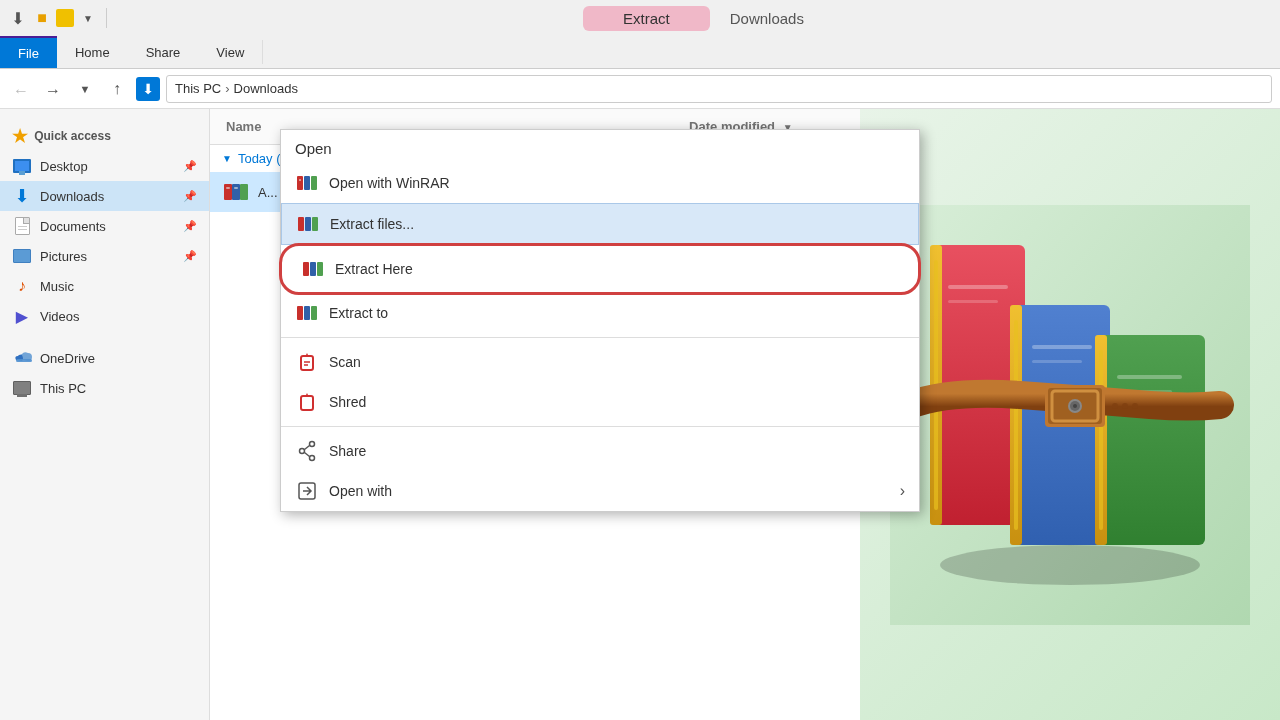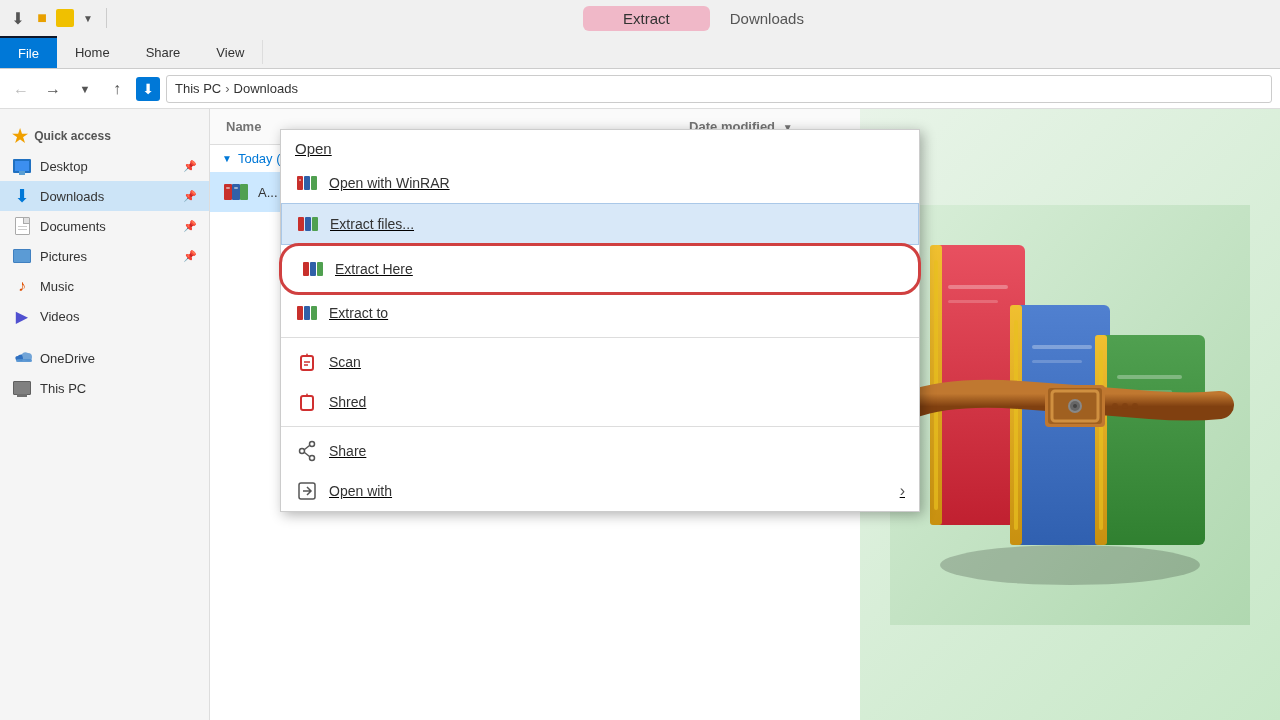--- a/index.html
+++ b/index.html
@@ -6,21 +6,21 @@
     body { font-family: 'Segoe UI', sans-serif; font-size: 13px; background: #fff; width: 1280px; height: 720px; overflow: hidden; }
 
     
     .ribbon { background: #f0f0f0; border-bottom: 1px solid #ccc; }
     .ribbon-top { display: flex; align-items: center; height: 36px; padding: 0 8px; gap: 4px; }
     .ribbon-top-icon { width: 20px; height: 20px; display: flex; align-items: center; justify-content: center; color: #555; font-size: 16px; }
 
     
     .ribbon-tabs { display: flex; height: 32px; }
     .ribbon-tab { padding: 6px 18px; font-size: 13px; cursor: pointer; border: none; background: transparent; color: #333; }
-    .ribbon-tab.active { background: #fff; border-top: 2px solid #0f172a; }
+    .ribbon-tab.active { background: #fff; border-top: 2px solid #4c1d95; }
     .ribbon-tab-section { display: flex; align-items: center; }
     .ribbon-tab-section .compressed-label { font-size: 13px; color: #555; padding: 6px 18px; }
 
     
     .address-bar-area { background: #fff; border-bottom: 1px solid #ddd; height: 40px; display: flex; align-items: center; padding: 0 8px; gap: 6px; }
     .nav-btn { width: 26px; height: 26px; border: none; background: transparent; cursor: pointer; color: #555; font-size: 16px; display: flex; align-items: center; justify-content: center; border-radius: 3px; }
     .nav-btn.disabled { color: #bbb; cursor: default; }
     .address-bar { flex: 1; height: 28px; border: 1px solid #ccc; border-radius: 3px; display: flex; align-items: center; padding: 0 8px; background: #fff; font-size: 13px; color: #333; }
     .address-bar .path-separator { color: #666; margin: 0 4px; }
     .address-bar .path-part { color: #333; }
@@ -45,21 +45,21 @@
     .col-type { flex: 1; }
 
     .group-header { display: flex; align-items: center; gap: 6px; padding: 6px 12px; color: #0078d7; font-size: 13px; cursor: pointer; }
     .group-arrow { font-size: 10px; }
 
     .file-row { display: flex; align-items: center; gap: 8px; padding: 6px 12px; cursor: pointer; background: #cce8ff; }
     .file-icon { width: 28px; height: 28px; display: flex; align-items: center; justify-content: center; }
 
     
     .context-menu-overlay { position: absolute; top: 0; left: 0; right: 0; bottom: 0; z-index: 100; }
-    .context-menu { position: absolute; top: 20px; left: 70px; width: 640px; background: #fff; border: 1px solid #ccc; box-shadow: 3px 3px 12px rgba(0,0,0,0.3); z-index: 200; text-decoration: underline; }
+    .context-menu { position: absolute; top: 20px; left: 70px; width: 640px; background: #fff; border: 1px solid #ccc; box-shadow: 3px 3px 12px rgba(0,0,0,0.3); z-index: 200; }
     .context-menu-item { display: flex; align-items: center; gap: 10px; padding: 8px 14px; cursor: pointer; font-size: 14px; color: #333; position: relative; }
     .context-menu-icon { width: 24px; height: 24px; display: flex; align-items: center; justify-content: center; flex-shrink: 0; }
     .context-menu-submenu-arrow { margin-left: auto; font-size: 16px; color: #555; }
     .context-menu-section-sep { height: 1px; background: #ddd; margin: 4px 0; }
     .open-label { font-size: 15px; font-weight: 500; padding: 10px 14px 6px; color: #333; }
 
     
     .winrar-img { position: absolute; right: 0; top: 0; bottom: 0; width: 420px; background: linear-gradient(135deg, #e8f4e8 0%, #c8e8c8 100%); display: flex; align-items: center; justify-content: center; overflow: hidden; }
 
     

